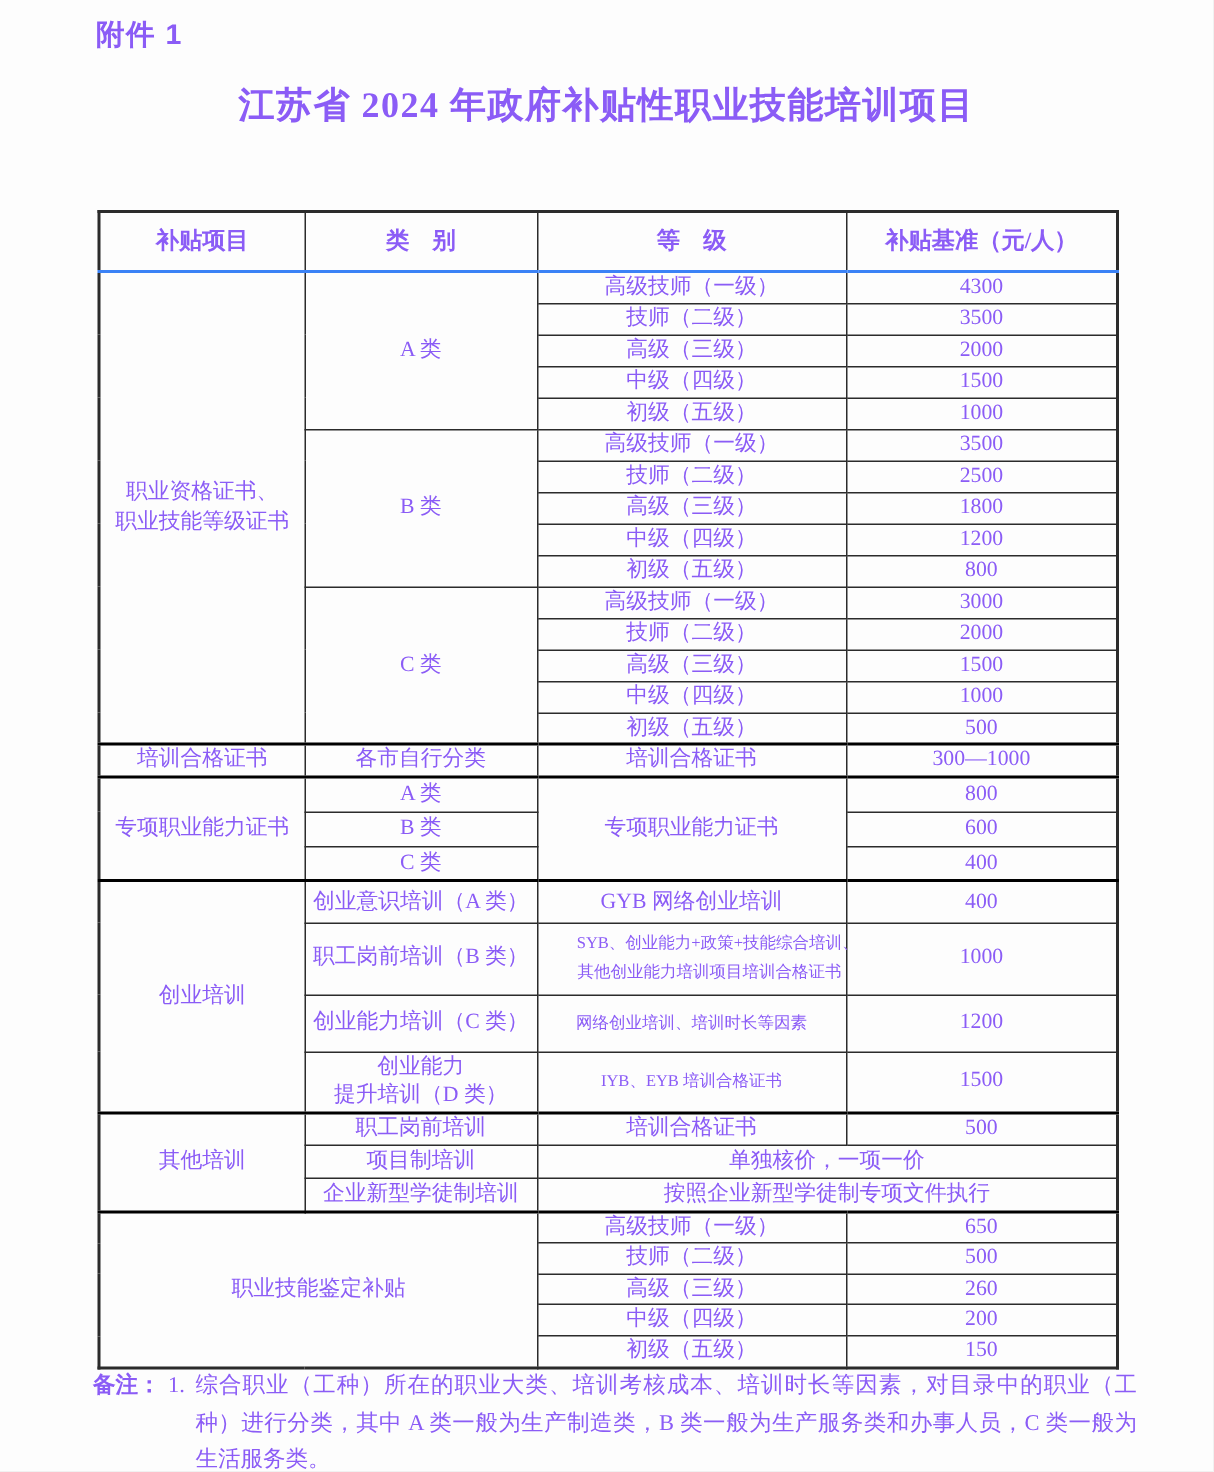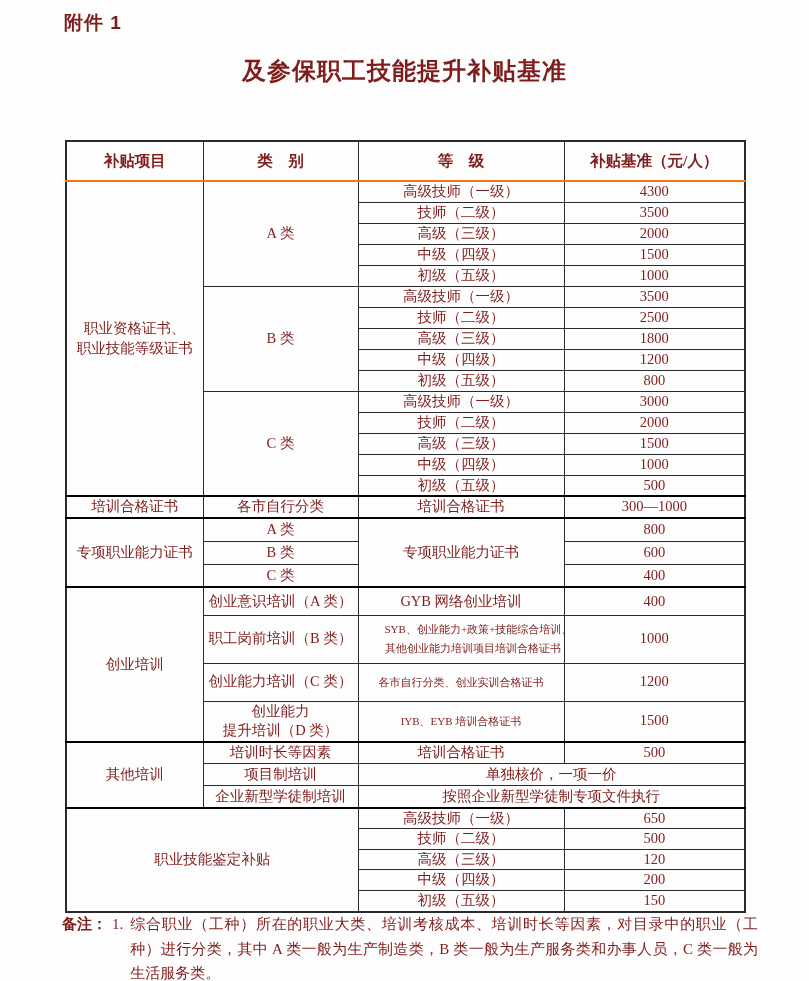--- a/index.html
+++ b/index.html
@@ -4,21 +4,21 @@
 <style>
   * { margin: 0; padding: 0; box-sizing: border-box; }
   html, body { background: #e8e8e8; }
   .page {
     position: relative;
     width: 809px;
     height: 981px;
     background: #fdfdfd;
     overflow: hidden;
     font-family: "Liberation Serif", "DejaVu Serif", serif;
-    color: #7f1d1d;
+    color: #8b5cf6;
     margin: 0 auto;
   }
   .attachment {
     position: absolute;
     left: 64px;
     top: 10px;
     font-family: "Liberation Sans", "DejaVu Sans", sans-serif;
     font-weight: 700;
     font-size: 19px;
     letter-spacing: 1px;
@@ -52,21 +52,21 @@
     text-align: center;
     vertical-align: middle;
     font-size: 14.5px;
     font-weight: 400;
     padding: 0 2px;
     line-height: 1.35;
   }
   thead th {
     font-weight: 700;
     font-size: 15.5px;
-    border-bottom: 2px solid #f97316;
+    border-bottom: 2px solid #3b82f6;
   }
   tr.sec > th, tr.sec > td { border-top: 2px solid #000000; }
   tr.h40 { height: 40px; }
   tr.h21 { height: 21px; }
   tr.h22 { height: 22px; }
   tr.h23 { height: 23px; }
   tr.h28 { height: 28px; }
   tr.h48 { height: 48px; }
   tr.h38 { height: 38px; margin-left: 44px; }
   tr.h20 { height: 20px; }
@@ -91,21 +91,21 @@
   .note-text { flex: 1; }
 </style>
 </head>
 <body>
 
 <div class="page">
 
   <div class="attachment">附件 1</div>
 
   <div class="title">
-    <div>及参保职工技能提升补贴基准</div>
+    <div>江苏省 2024 年政府补贴性职业技能培训项目</div>
   </div>
 
   <table class="subsidy">
     <colgroup>
         <col class="c1">
         <col class="c2">
         <col class="c3">
         <col class="c4">
       </colgroup>
     <thead>
@@ -219,35 +219,35 @@
       <tr class="h48">
         <td>职工岗前培训（B 类）</td>
         <td class="small">
           <div>SYB、创业能力+政策+技能综合培训、</div>
           <div>其他创业能力培训项目培训合格证书</div>
         </td>
         <td>1000</td>
       </tr>
       <tr class="h38">
         <td>创业能力培训（C 类）</td>
-        <td class="small">各市自行分类、创业实训合格证书</td>
+        <td class="small">网络创业培训、培训时长等因素</td>
         <td>1200</td>
       </tr>
       <tr class="h38">
         <td>
           <div>创业能力</div>
           <div>提升培训（D 类）</div>
         </td>
         <td class="small">IYB、EYB 培训合格证书</td>
         <td>1500</td>
       </tr>
 
       <tr class="h22 sec">
         <td rowspan="3">其他培训</td>
-        <td>培训时长等因素</td>
+        <td>职工岗前培训</td>
         <td>培训合格证书</td>
         <td>500</td>
       </tr>
       <tr class="h22">
         <td>项目制培训</td>
         <td colspan="2">单独核价，一项一价</td>
       </tr>
       <tr class="h22">
         <td>企业新型学徒制培训</td>
         <td colspan="2">按照企业新型学徒制专项文件执行</td>
@@ -257,21 +257,21 @@
         <td colspan="2" rowspan="5">职业技能鉴定补贴</td>
         <td>高级技师（一级）</td>
         <td>650</td>
       </tr>
       <tr class="h20">
         <td>技师（二级）</td>
         <td>500</td>
       </tr>
       <tr class="h20">
         <td>高级（三级）</td>
-        <td>120</td>
+        <td>260</td>
       </tr>
       <tr class="h20">
         <td>中级（四级）</td>
         <td>200</td>
       </tr>
       <tr class="h20">
         <td>初级（五级）</td>
         <td>150</td>
       </tr>
     </tbody>

